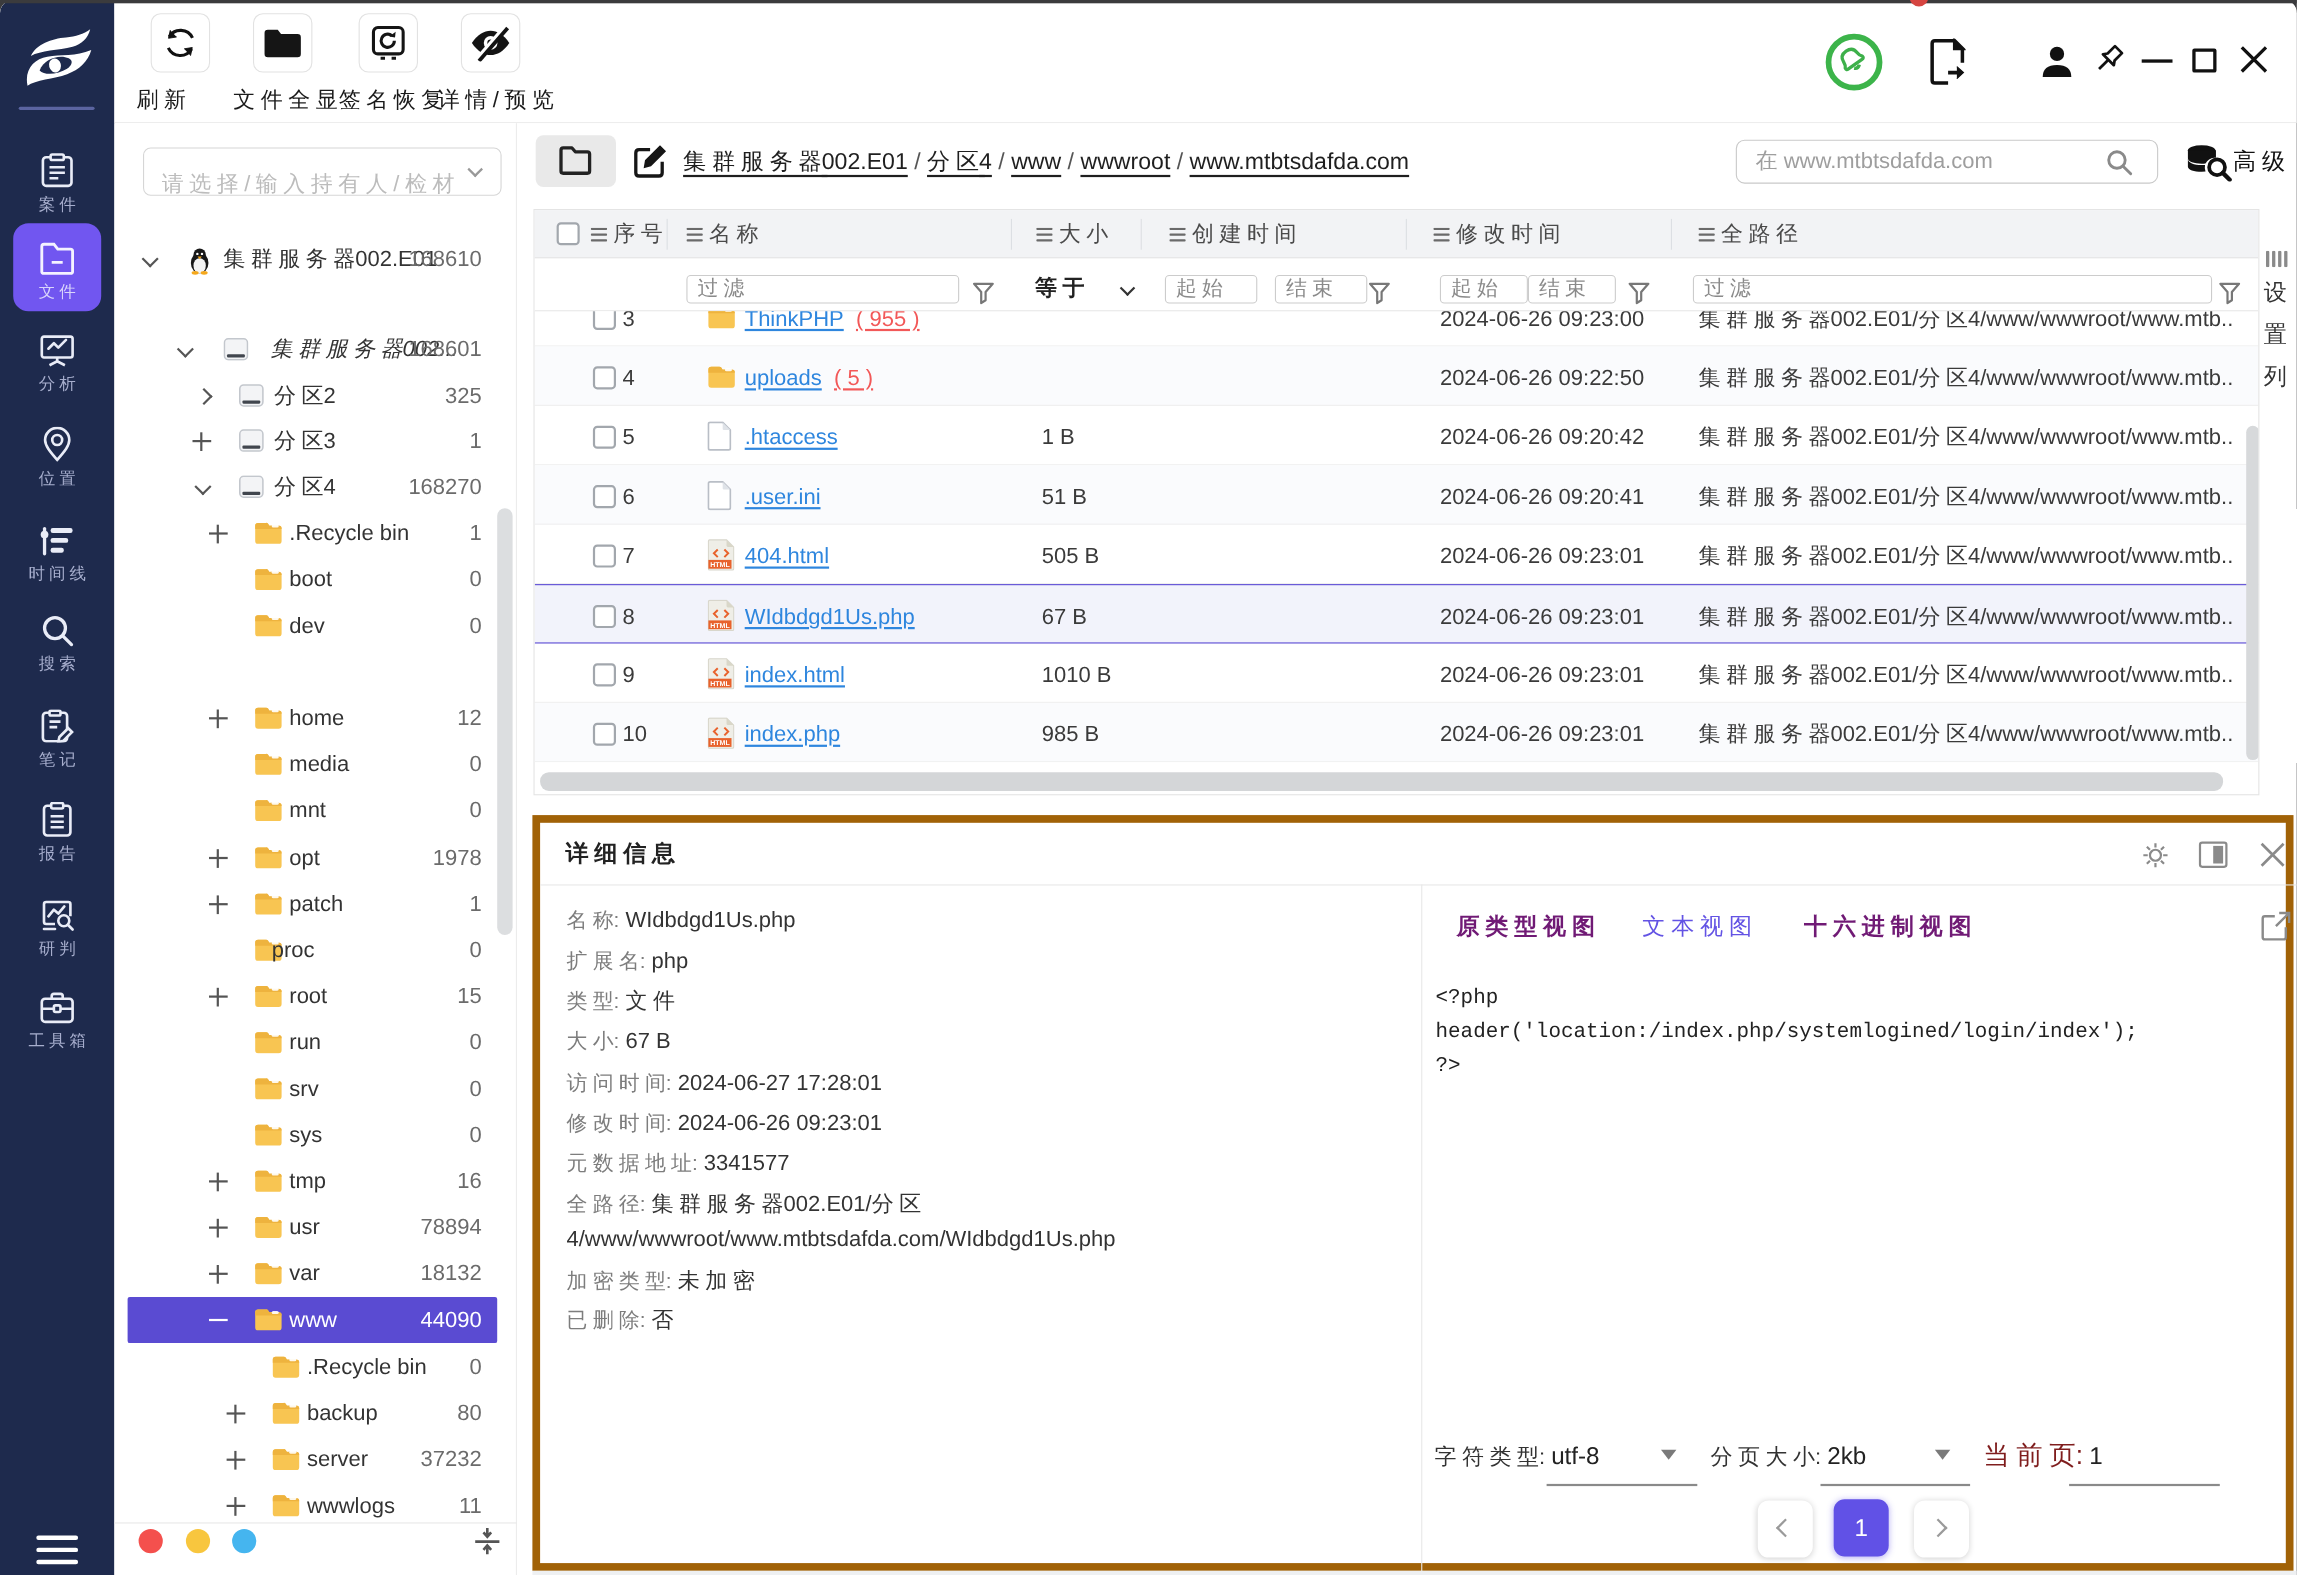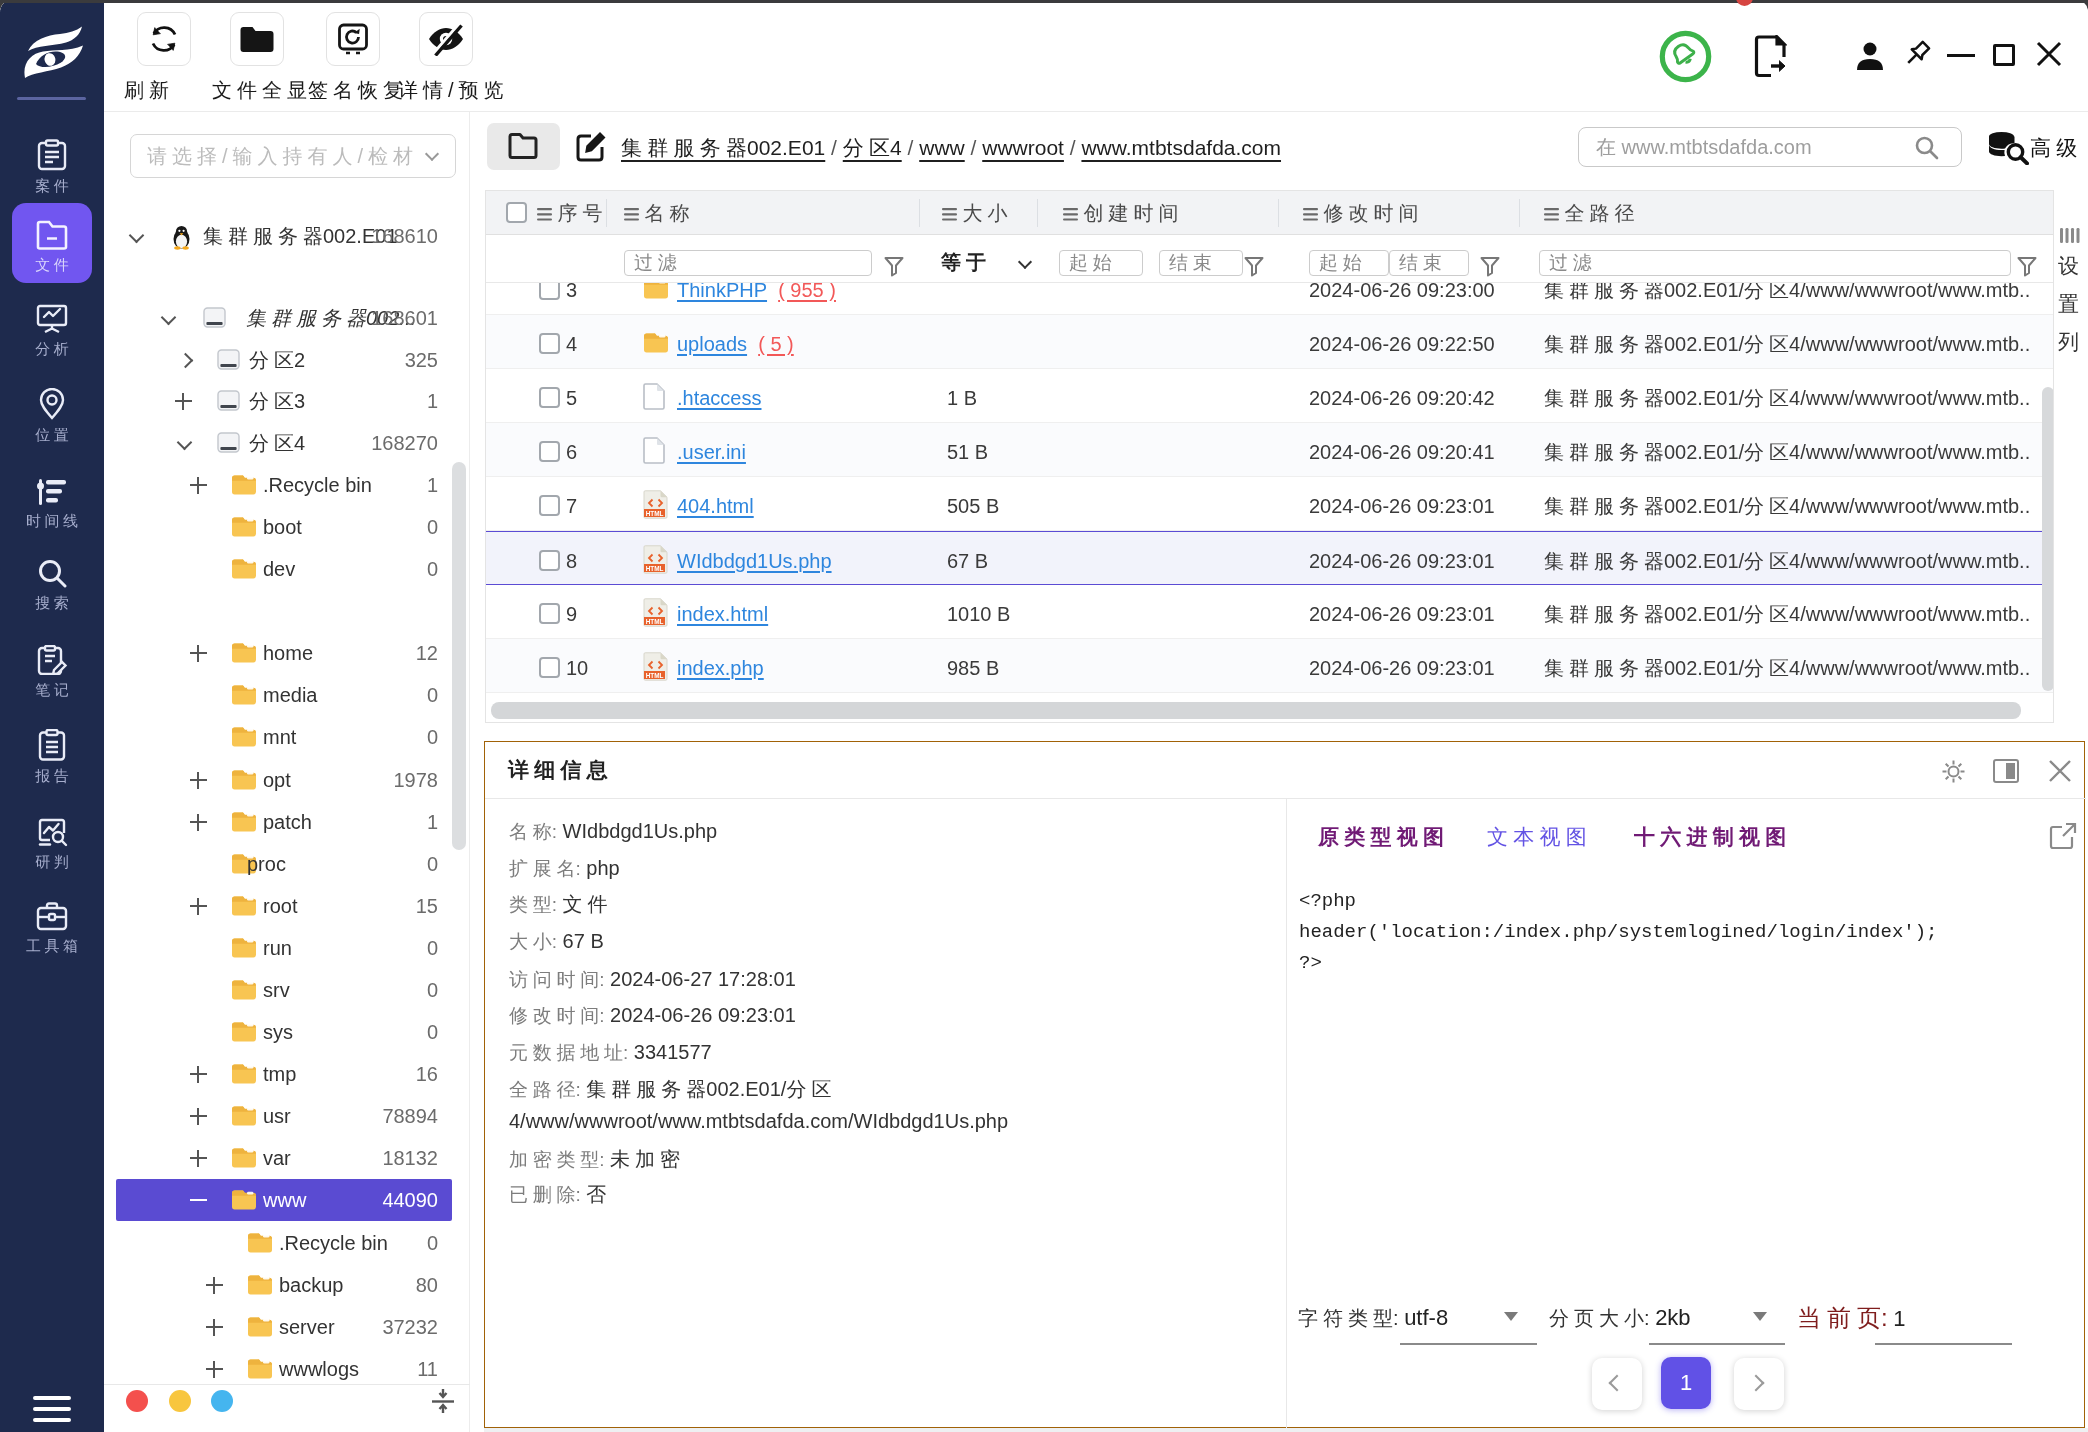--- a/index.html
+++ b/index.html
@@ -195,21 +195,21 @@
         <path d="M17 16 v12"></path>
       </g>
     </svg>
 <div class="ab" style="left:1947px;top:54px;width:28px;height:3px;background:#111"></div>
 <div class="ab" style="left:1993px;top:44px;width:22px;height:22px;border:3px solid #111;border-radius:2px"></div>
 <svg class="ab" style="left:2036px;top:41px" width="26" height="26" viewBox="0 0 26 26" stroke="#111" stroke-width="3">
       <path d="M2 2 L24 24 M24 2 L2 24"></path>
     </svg>
 <div class="ab" style="left:104px;top:112px;width:366px;height:1320px;background:#fff;border-right:1px solid #ececec"></div>
 <div class="ab" style="left:130px;top:134px;width:326px;height:44px;border:1px solid #d6d6d6;border-radius:7px;background:#fff;overflow:hidden">
-<div class="ab" style="left:16px;top:0;width:274px;height:42px;line-height:43px;font-size:20px;color:#bcbcbc;white-space:nowrap;overflow:hidden"><span class="zh">请选择/输入持有人/检材</span></div>
+<div class="ab" style="left:16px;top:12px;width:274px;height:42px;line-height:43px;font-size:20px;color:#bcbcbc;white-space:nowrap;overflow:hidden"><span class="zh">请选择/输入持有人/检材</span></div>
 <div class="chev ab" style="right:18px;top:14px;transform:rotate(45deg);border-color:#999"></div>
     </div>
 <div class="trow" style="top:215px">
       <span class="ab" style="left:15px;top:15px;width:11px;height:11px;border-right:2.2px solid #555;border-bottom:2.2px solid #555;transform:rotate(45deg)"></span>
       <span class="ic" style="left:55px"><svg width="21" height="25" viewBox="0 0 21 25">
           <ellipse cx="10.5" cy="14" rx="8" ry="9.5" fill="#181818"></ellipse>
           <circle cx="10.5" cy="6.5" r="5.6" fill="#181818"></circle>
           <ellipse cx="10.5" cy="16.5" rx="5.6" ry="6.8" fill="#f4f4f4"></ellipse>
           <circle cx="8.4" cy="5.8" r="1.1" fill="#fff"></circle>
           <circle cx="12.6" cy="5.8" r="1.1" fill="#fff"></circle>
@@ -722,21 +722,21 @@
       <g fill="#8a8a8a">
         <rect x="0" width="3" height="15" rx="1.2"></rect>
         <rect x="5.5" width="3" height="15" rx="1.2"></rect>
         <rect x="11" width="3" height="15" rx="1.2"></rect>
         <rect x="16.5" width="3" height="15" rx="1.2"></rect>
       </g>
     </svg>
 <div class="ab" style="left:2058px;top:252px;font-size:21px;color:#333">设</div>
 <div class="ab" style="left:2058px;top:290px;font-size:21px;color:#333">置</div>
 <div class="ab" style="left:2058px;top:328px;font-size:21px;color:#333">列</div>
-<div class="ab" style="left:484px;top:741px;width:1601px;height:687px;border:1px solid #a16207;background:#fff">
+<div class="ab" style="left:484px;top:741px;width:1601px;height:687px;border:7px solid #a16207;background:#fff">
 <div class="ab" style="left:23px;top:14px;font-size:21px;font-weight:bold;color:#222;white-space:nowrap"><span class="zh">详细信息</span></div>
 <svg class="ab" style="left:1456px;top:17px" width="25" height="25" viewBox="0 0 25 25" fill="none" stroke="#8a8a8a" stroke-width="2">
         <circle cx="12.5" cy="12.5" r="5"></circle>
         <path d="M12.5 1.5 v4 M12.5 19.5 v4 M1.5 12.5 h4 M19.5 12.5 h4 M4.7 4.7 l2.8 2.8 M17.5 17.5 l2.8 2.8 M4.7 20.3 l2.8-2.8 M17.5 7.5 l2.8-2.8"></path>
       </svg>
 <div class="ab" style="left:1508px;top:17px;width:26px;height:24px;border:2px solid #8a8a8a;border-radius:3px">
         <div style="position:absolute;right:2px;top:2px;width:9px;height:16px;background:#8a8a8a"></div>
       </div>
 <svg class="ab" style="left:1563px;top:17px" width="24" height="24" viewBox="0 0 24 24" stroke="#8a8a8a" stroke-width="2.4">
         <path d="M2 2 L22 22 M22 2 L2 22"></path>

